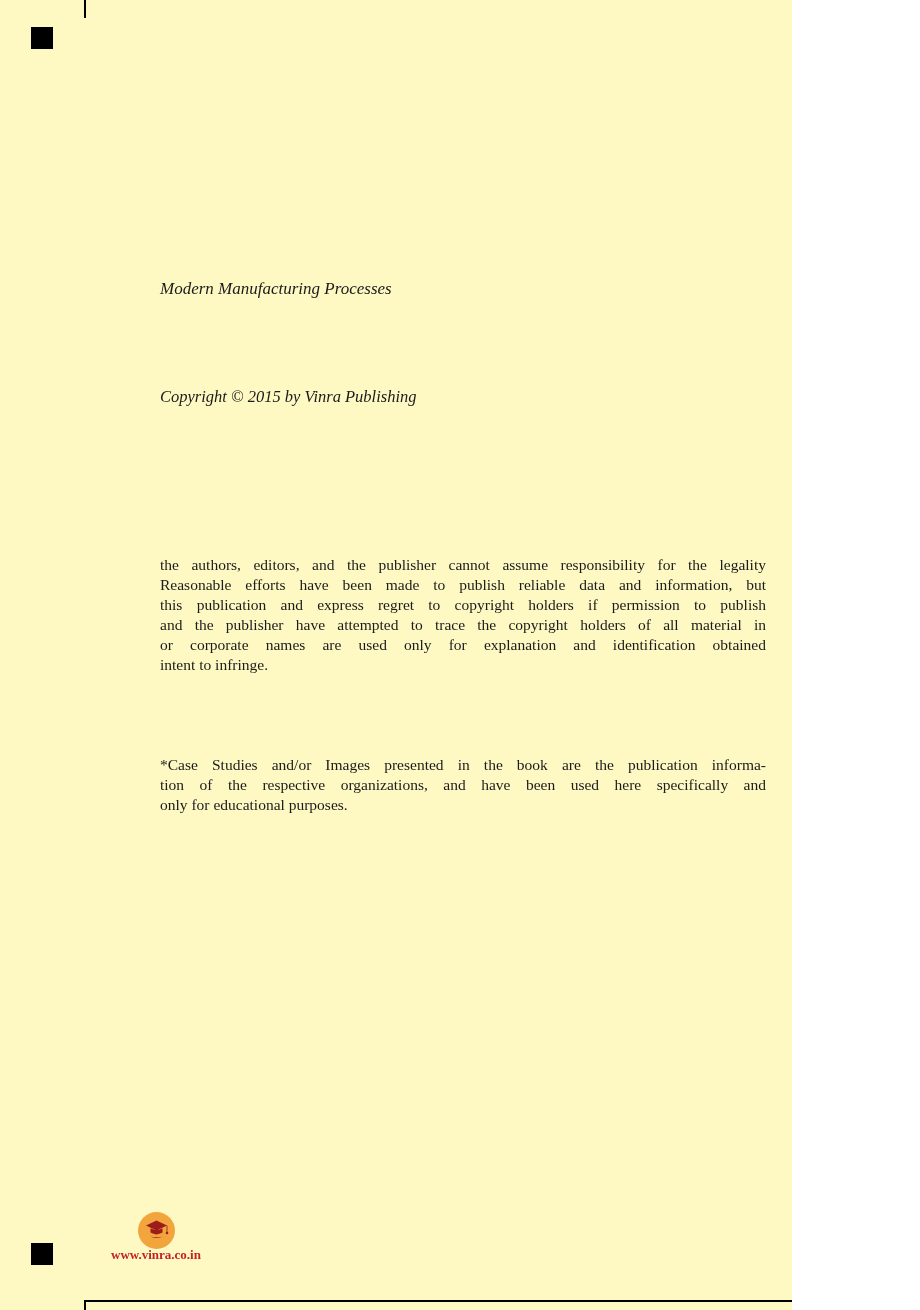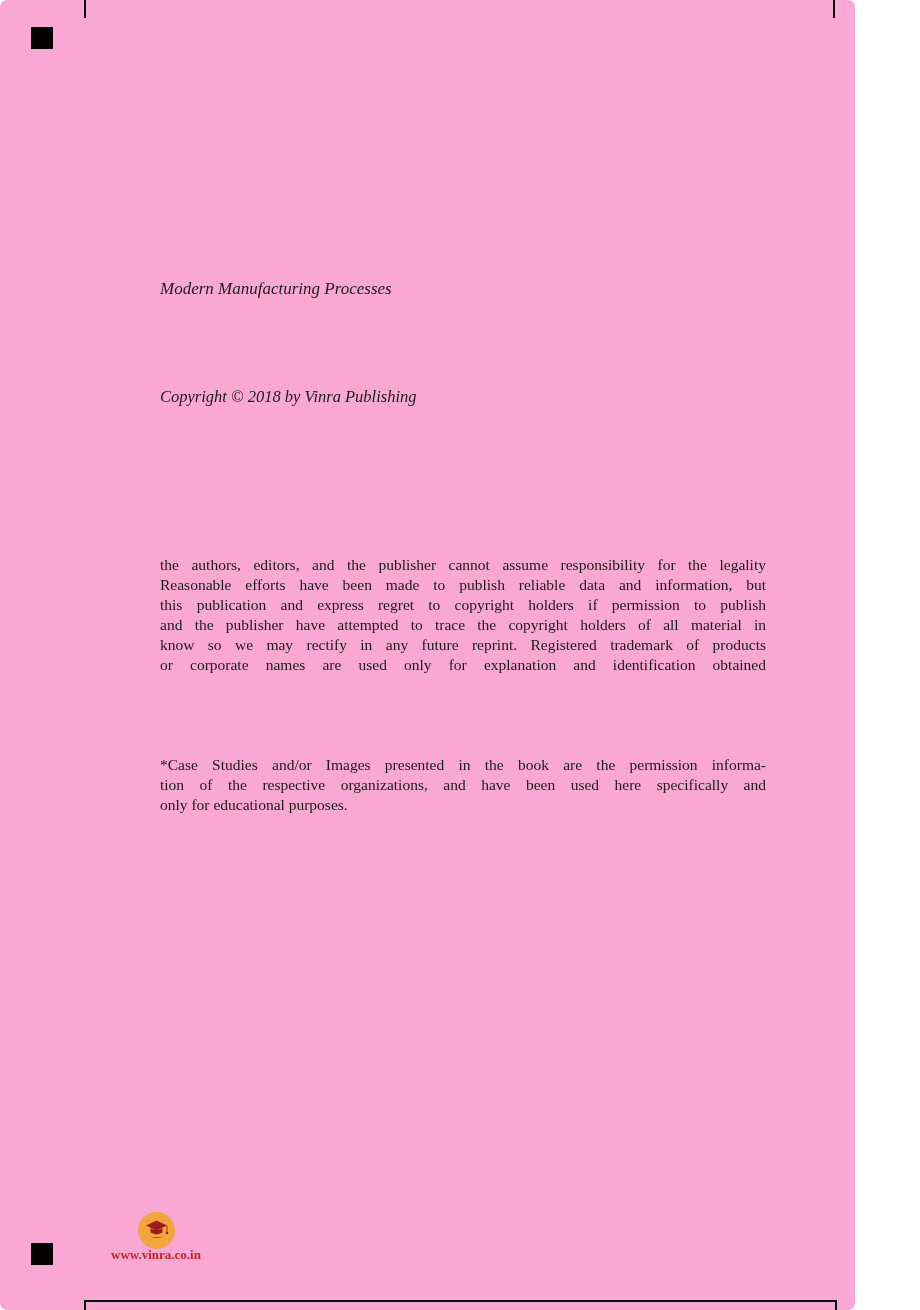--- a/index.html
+++ b/index.html
@@ -7,26 +7,25 @@
     padding: 0;
   }
   body {
     width: 920px;
     height: 1310px;
     background: #ffffff;
     font-family: "Liberation Serif", serif;
   }
   .page {
     position: relative;
-    width: 855px;
+    width: 792px;
     height: 1310px;
-    background: #f9a8d4;
+    background: #fef9c3;
     color: #1b1b1b;
     overflow: hidden;
-    border-radius: 7px;
   }
   
   .mark {
     position: absolute;
     background: #000000;
   }
   .sq { width: 22px; height: 22px; }
   .tick-v { width: 2px; height: 18px; }
   .tick-h { width: 18px; height: 2px; }
   .bottom-rule {
@@ -113,34 +112,34 @@
   <div class="mark sq" style="left:31px; top:1243px;"></div>
   <div class="mark sq" style="left:857px; top:1236px;"></div>
   <div class="mark tick-h" style="left:902px; top:1220px;"></div>
 
   <div class="bottom-rule"></div>
   <div class="mark tick-v" style="left:84px; top:1300px; height:10px;"></div>
   <div class="mark tick-v" style="left:835px; top:1300px; height:10px;"></div>
 
   <div class="running-title">Modern Manufacturing Processes</div>
 
-  <div class="copyright-line">Copyright © 2018 by Vinra Publishing</div>
+  <div class="copyright-line">Copyright © 2015 by Vinra Publishing</div>
 
 
   <div class="para para-1">
     <div class="line">the authors, editors, and the publisher cannot assume responsibility for the legality</div>
     <div class="line">Reasonable efforts have been made to publish reliable data and information, but</div>
     <div class="line">this publication and express regret to copyright holders if permission to publish</div>
     <div class="line">and the publisher have attempted to trace the copyright holders of all material in</div>
-    <div class="line">know so we may rectify in any future reprint. Registered trademark of products</div>
     <div class="line">or corporate names are used only for explanation and identification obtained</div>
+    <div class="line last">intent to infringe.</div>
   </div>
 
   <div class="para para-2">
-    <div class="line">*Case Studies and/or Images presented in the book are the permission informa-</div>
+    <div class="line">*Case Studies and/or Images presented in the book are the publication informa-</div>
     <div class="line">tion of the respective organizations, and have been used here specifically and</div>
     <div class="line last">only for educational purposes.</div>
   </div>
 
   <svg class="logo-svg" width="37" height="37" viewBox="0 0 37 37">
     <circle cx="18.5" cy="18.5" r="18.5" fill="#f2a53c"></circle>
     <g fill="#9e1b1b">
       <polygon points="18.5,8.5 29,13.5 18.5,18.5 8,13.5"></polygon>
       <path d="M12.5 16.2 L12.5 20.6 Q18.5 24.2 24.5 20.6 L24.5 16.2 Q18.5 19.4 12.5 16.2 Z"></path>
       <polygon points="28.6,13.5 29.4,13.5 29.4,20 28.6,20"></polygon>

